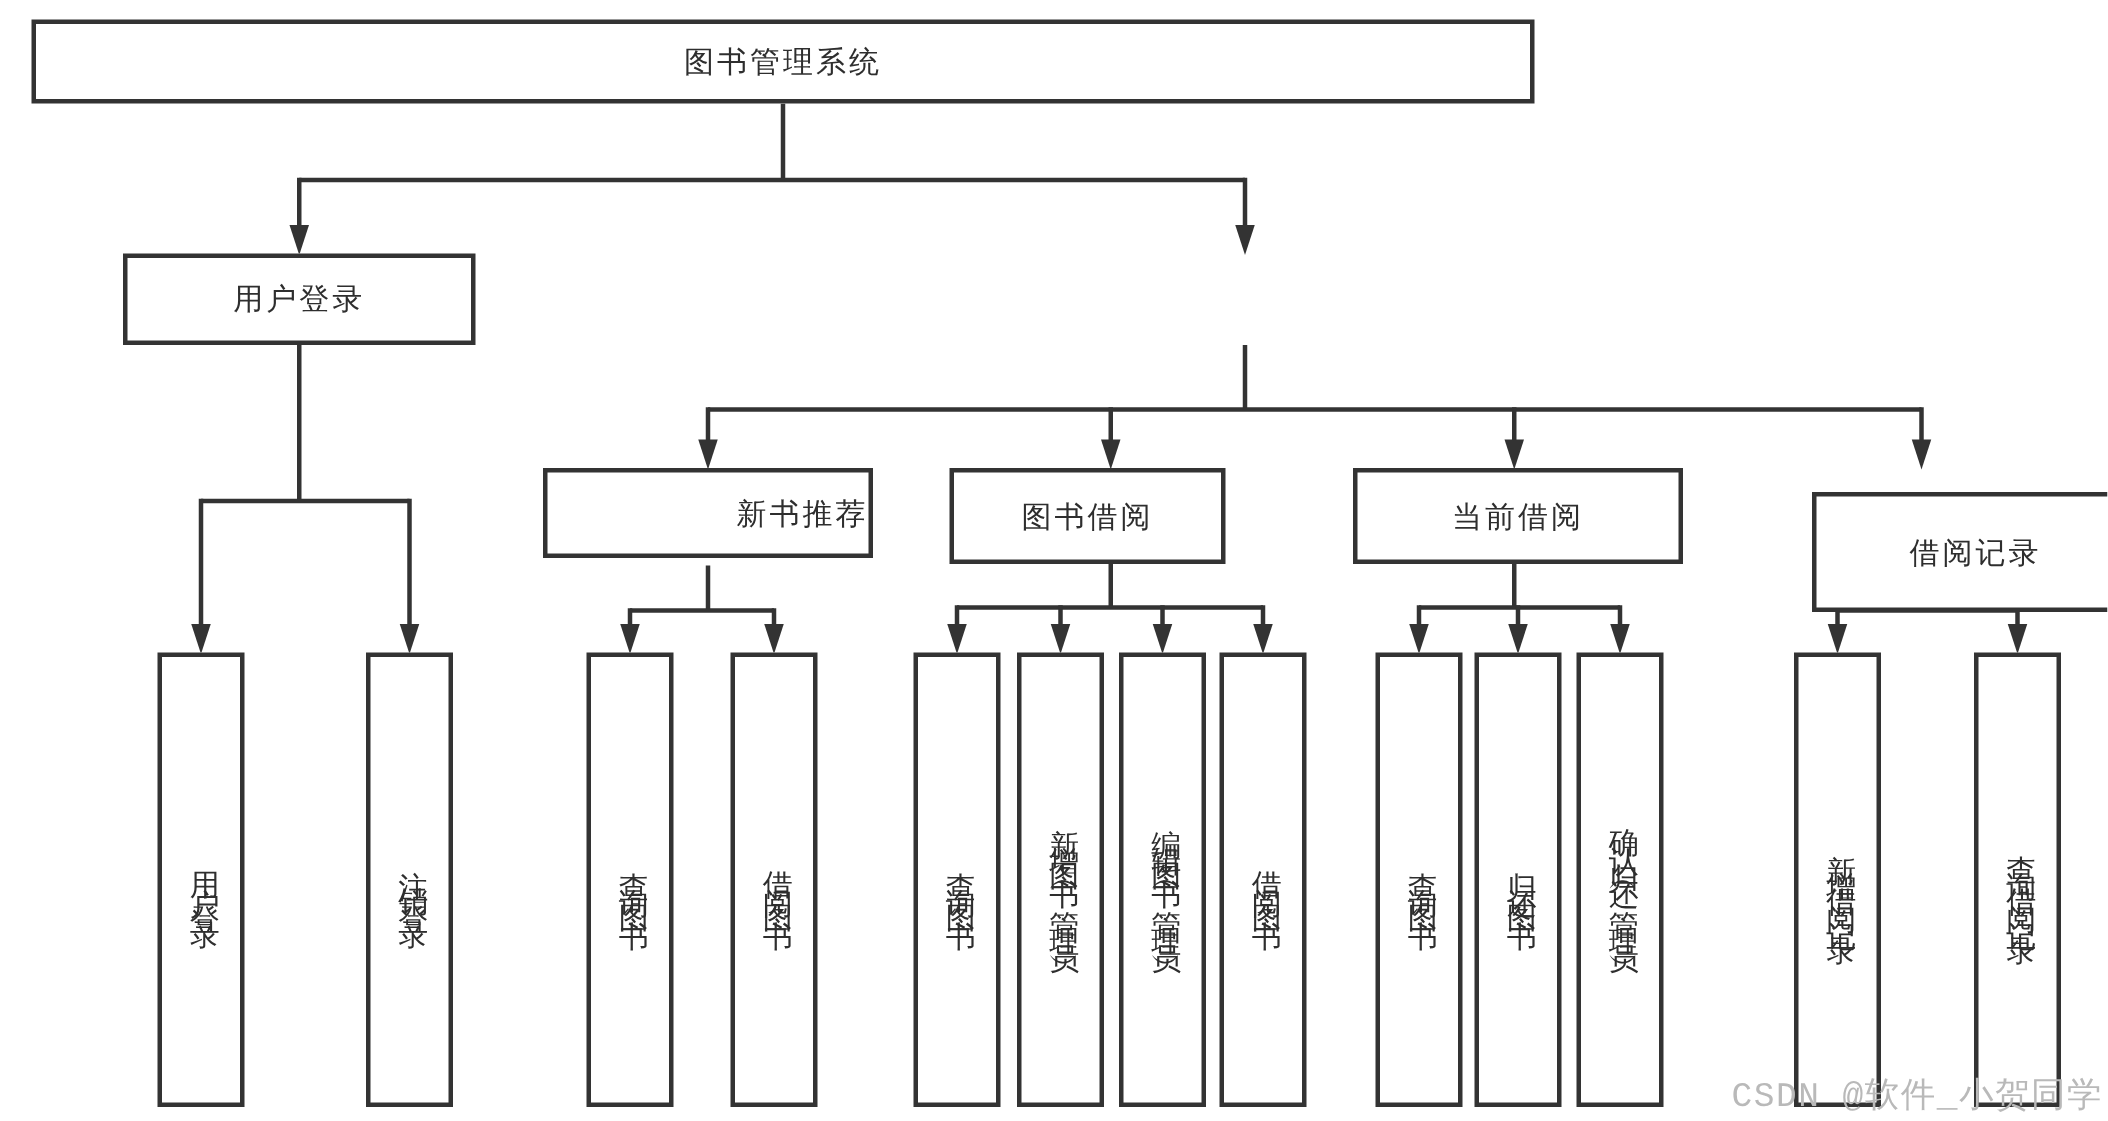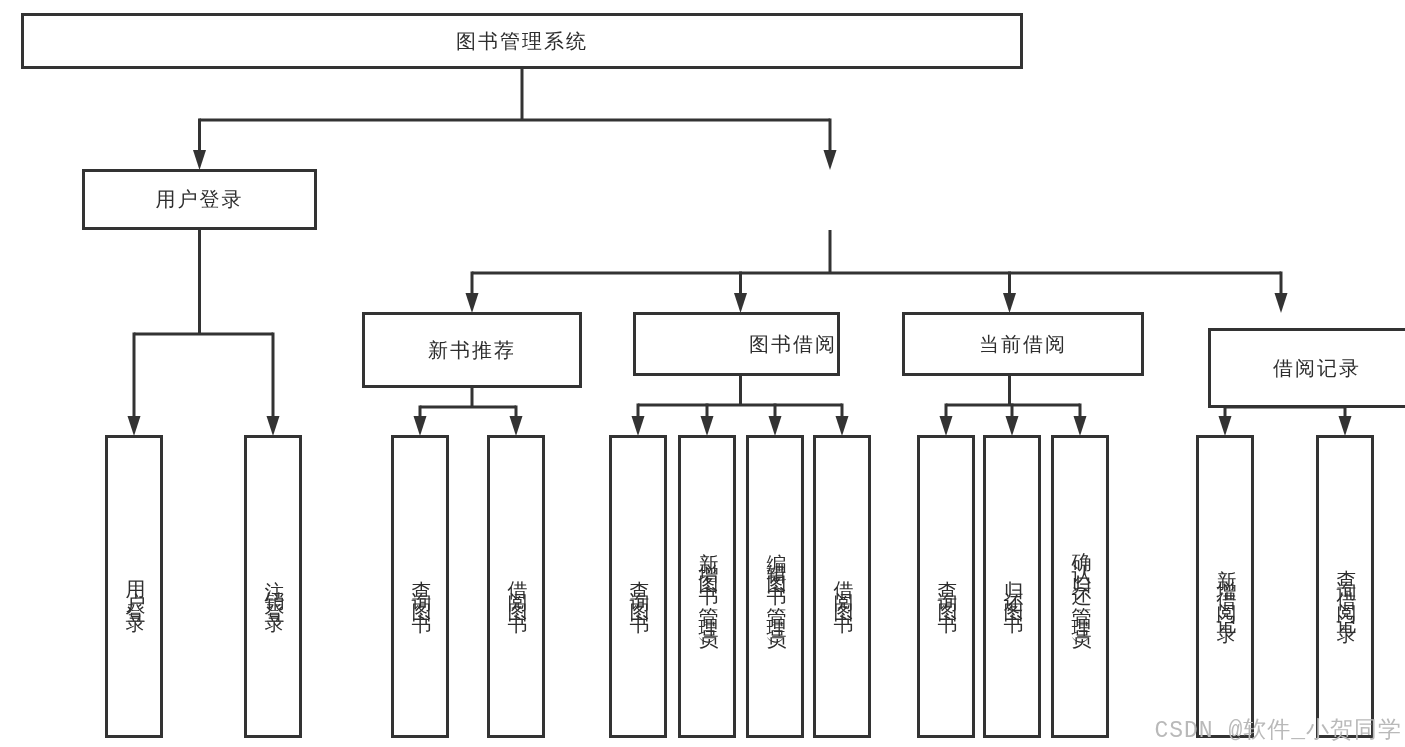--- a/index.html
+++ b/index.html
@@ -85,27 +85,27 @@
     </svg>
 
   <div class="node node-h" style="left: 21px; top: 13px; width: 1002px; height: 56px;">
     <span class="lbl">图书管理系统</span>
   </div>
 
   <div class="node node-h" style="left: 82px; top: 169px; width: 235px; height: 61px;">
     <span class="lbl">用户登录</span>
   </div>
 
-  <div class="node node-h" style="left: 362px; top: 312px; width: 220px; height: 76px;">
+  <div class="node node-h" style="left: 362px; top: 312px; width: 220px; height: 60px; justify-content: flex-end;">
     <span class="lbl">新书推荐</span>
   </div>
-  <div class="node node-h" style="left: 633px; top: 312px; width: 207px; height: 64px; justify-content: flex-end;">
+  <div class="node node-h" style="left: 633px; top: 312px; width: 184px; height: 64px;">
     <span class="lbl">图书借阅</span>
   </div>
-  <div class="node node-h" style="left: 902px; top: 312px; width: 242px; height: 64px;">
+  <div class="node node-h" style="left: 902px; top: 312px; width: 220px; height: 64px;">
     <span class="lbl">当前借阅</span>
   </div>
   <div class="node node-h" style="left: 1172px; top: 328px; width: 218px; height: 80px; margin-left: 36px;">
     <span class="lbl">借阅记录</span>
   </div>
 
   <div class="node node-v" style="left: 105px; top: 435px; width: 58px; height: 303px;">
     <span class="lbl">用户登录</span>
   </div>
   <div class="node node-v" style="left: 244px; top: 435px; width: 58px; height: 303px;">

